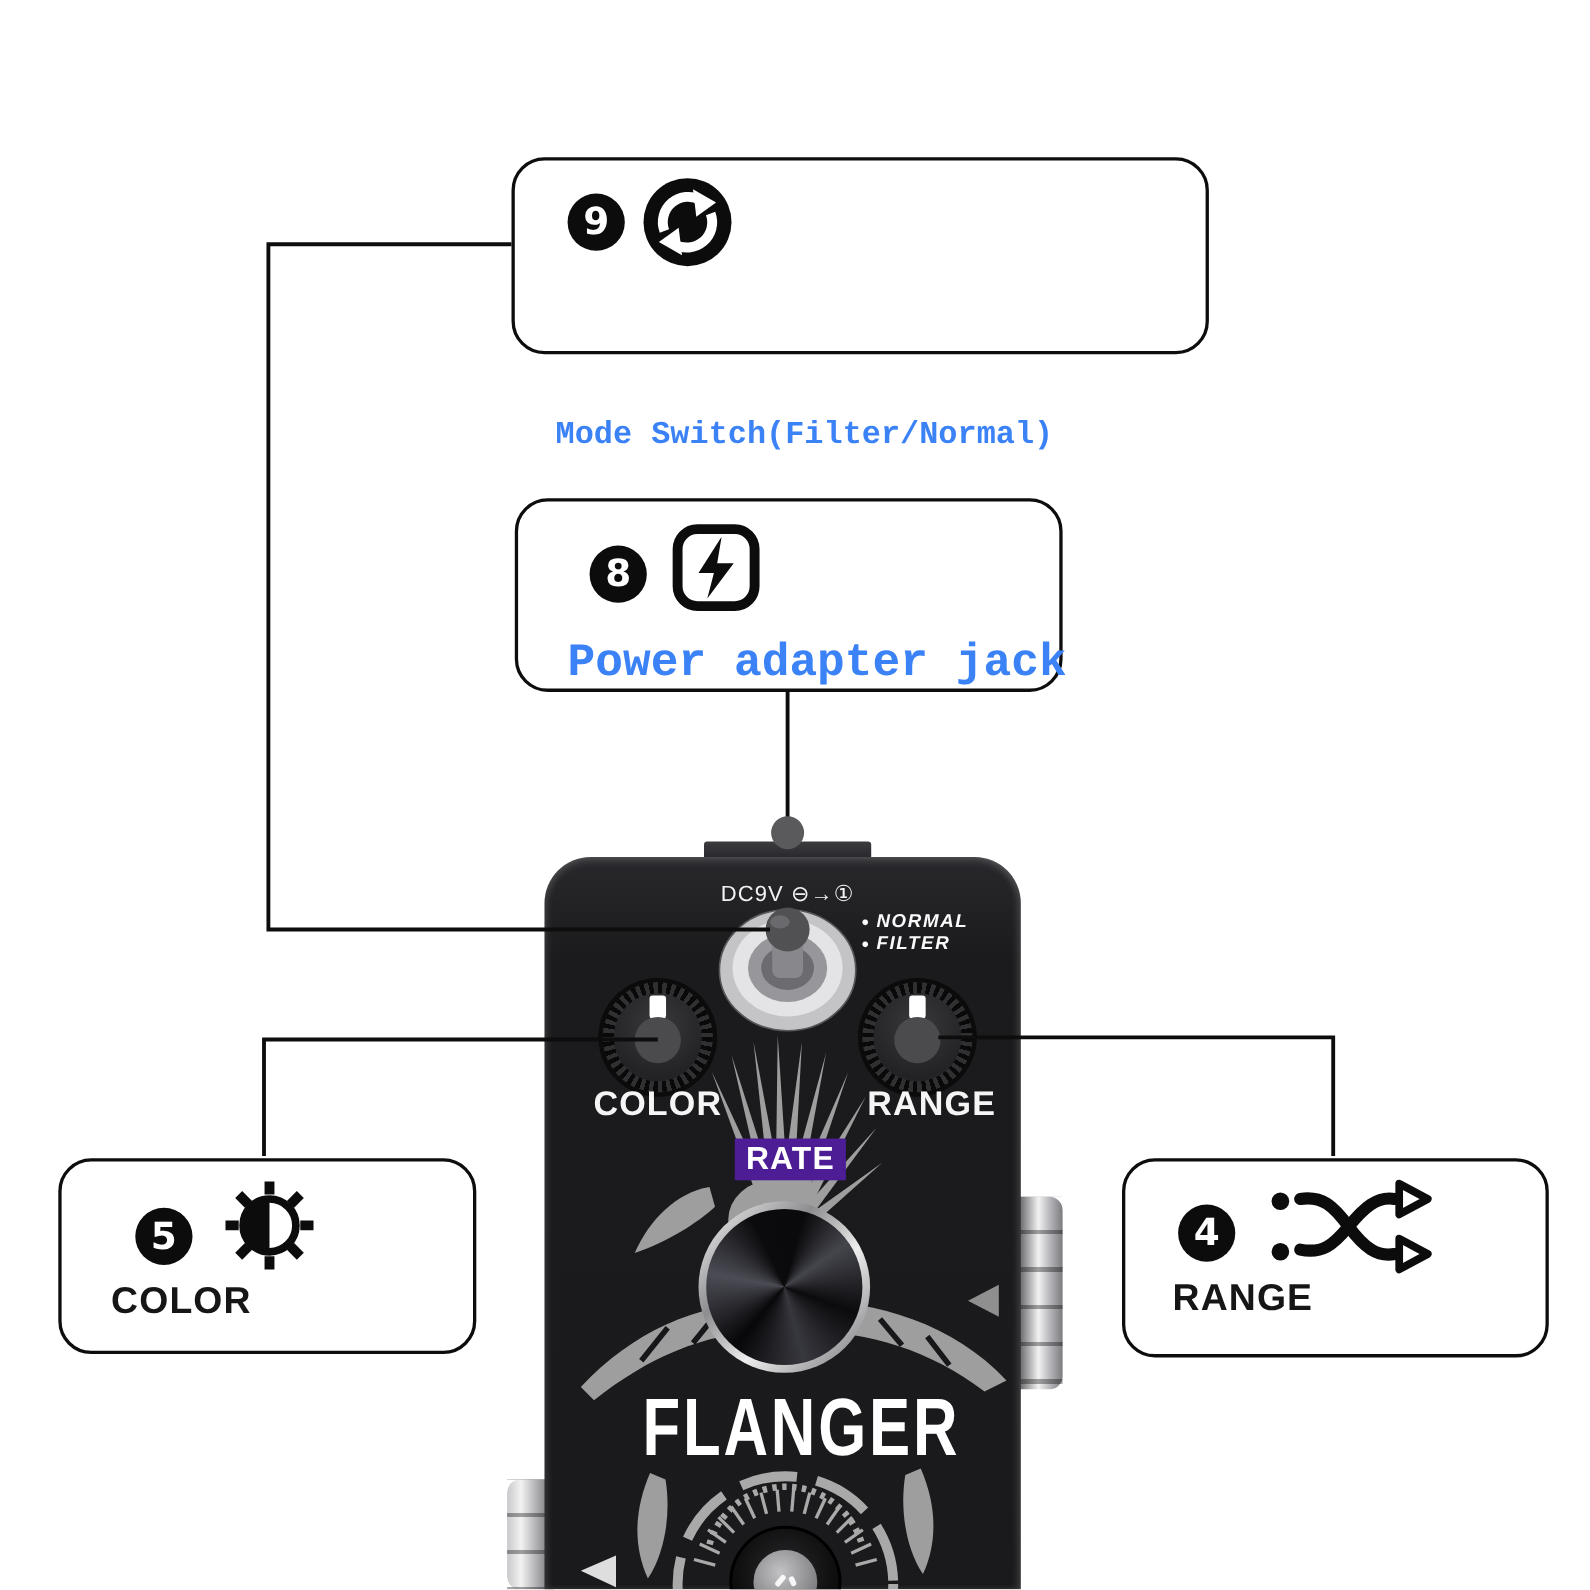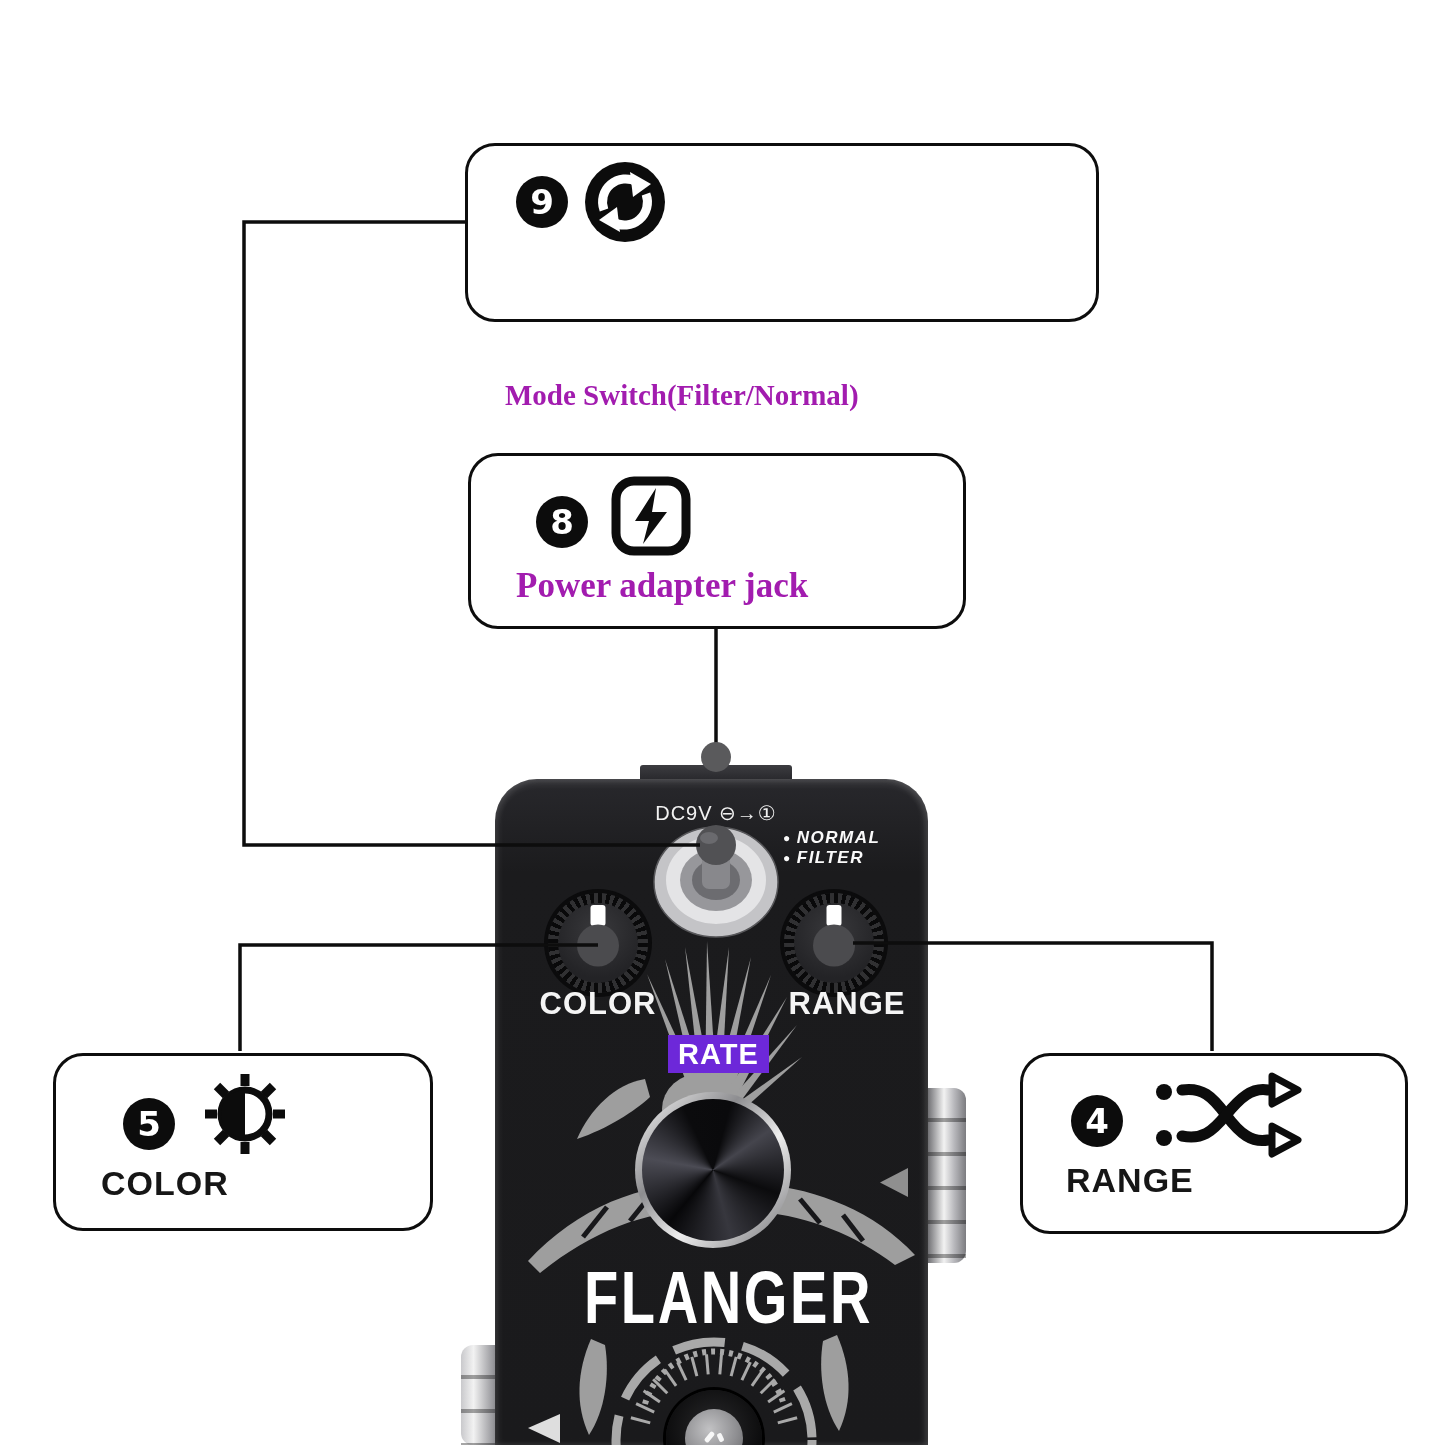--- a/index.html
+++ b/index.html
@@ -6,21 +6,21 @@
   .canvas{position:relative;width:1445px;height:1445px;overflow:hidden;
           font-family:"Liberation Sans",sans-serif;background:#ffffff;}
   .abs{position:absolute;}
 
   
   .callout{position:absolute;background:#ffffff;border:3px solid #0d0d0d;border-radius:30px;z-index:7;}
   .badge{position:absolute;width:52px;height:52px;border-radius:50%;background:#0c0c0c;color:#ffffff;
          display:grid;place-items:center;font-weight:bold;font-size:34px;line-height:1;
          font-family:"DejaVu Sans",sans-serif;}
   .icon-wrap{position:absolute;}
-  .label-mono{position:absolute;color:#a21caf;font-family:Liberation Serif, serif;
+  .label-mono{position:absolute;color:#3b82f6;font-family:Liberation Mono, monospace;
               font-weight:bold;white-space:nowrap;line-height:1.15;}
   .label-sans{position:absolute;color:#161616;font-weight:bold;letter-spacing:1px;
               white-space:nowrap;line-height:1;font-size:34px;}
 
   
   .overlay{position:absolute;left:0;top:0;z-index:6;pointer-events:none;}
   .cline{stroke:#0d0d0d;stroke-width:3.5;fill:none;}
 
   
   .jack{position:absolute;z-index:1;background:linear-gradient(90deg,#c9c9cc,#f2f2f2 30%,#9a9a9e 75%,#606064);}
@@ -47,21 +47,21 @@
         display:grid;place-items:center;box-shadow:0 0 0 4px #0b0b0c;}
   .knob .cap{position:relative;width:80px;height:80px;border-radius:50%;
         background:radial-gradient(circle at 50% 35%,#39393c,#232326 72%);}
   .knob .mark{position:absolute;top:2px;left:50%;transform:translateX(-50%);
         width:15px;height:21px;background:#ffffff;border-radius:3px;}
   .knob .inner{position:absolute;left:50%;top:50%;transform:translate(-50%,-44%);
         width:42px;height:42px;border-radius:50%;background:#4b4b4e;}
   .knob-label{position:absolute;z-index:5;color:#f5f5f5;font-weight:bold;font-size:31px;
         letter-spacing:1px;text-align:center;line-height:1;}
 
-  .rate-patch{position:absolute;left:668px;top:1035px;width:101px;height:38px;background:#6d28d9;
+  .rate-patch{position:absolute;left:668px;top:1035px;width:101px;height:38px;background:#4c1d95;
         z-index:5;display:grid;place-items:center;}
   .rate-patch span{color:#ffffff;font-weight:bold;font-size:29px;letter-spacing:1px;line-height:1;}
 
   .bigknob{position:absolute;left:635px;top:1092px;width:156px;height:156px;border-radius:50%;z-index:5;
         background:linear-gradient(135deg,#fafafa 0%,#8d8d90 35%,#eeeeee 60%,#6f6f73 100%);
         display:grid;place-items:center;}
   .bigknob .cone{width:142px;height:142px;border-radius:50%;
         background:conic-gradient(from 15deg,#0a0a0c,#45454d 40deg,#0b0b0d 95deg,#37373e 150deg,
                    #070709 205deg,#4c4c55 265deg,#0b0b0d 320deg,#0a0a0c 360deg);}
 
@@ -228,21 +228,21 @@
   </div>
 
   <div class="callout" style="left:468px;top:453px;width:492px;height:170px;">
     <div class="badge" style="left:65px;top:40px;">8</div>
     <div class="icon-wrap" style="left:138px;top:18px;">
       <svg width="84" height="84" viewBox="0 0 84 84">
         <rect x="7" y="7" width="70" height="70" rx="18" fill="#ffffff" stroke="#0c0c0c" stroke-width="9"></rect>
         <polygon points="47,14 26,47 40,47 34,70 58,38 43,38" fill="#0c0c0c"></polygon>
       </svg>
     </div>
-    <div class="label-mono" style="left:45px;top:110px;font-size:35px;">Power adapter jack</div>
+    <div class="label-mono" style="left:45px;top:123px;font-size:42px;">Power adapter jack</div>
   </div>
 
   <div class="callout" style="left:53px;top:1053px;width:374px;height:172px;">
     <div class="badge" style="left:67px;top:42px;">5</div>
     <div class="icon-wrap" style="left:147px;top:16px;">
       <svg width="84" height="84" viewBox="0 0 84 84">
         <g stroke="#0c0c0c" stroke-width="9">
           <line x1="42" y1="2" x2="42" y2="14"></line>
             <line x1="42" y1="70" x2="42" y2="82"></line>
           <line x1="2" y1="42" x2="14" y2="42"></line>

